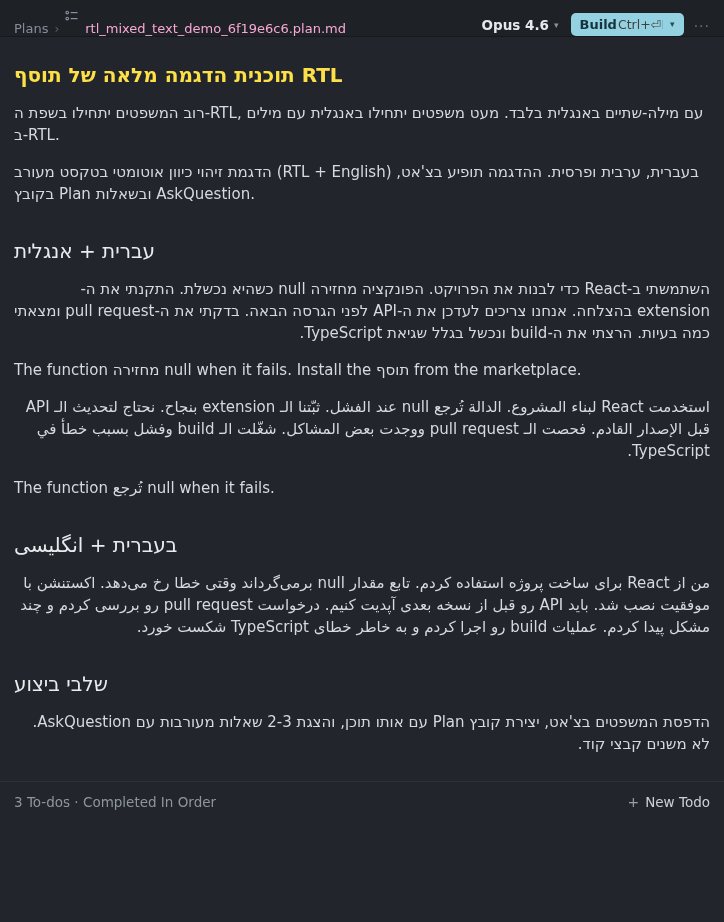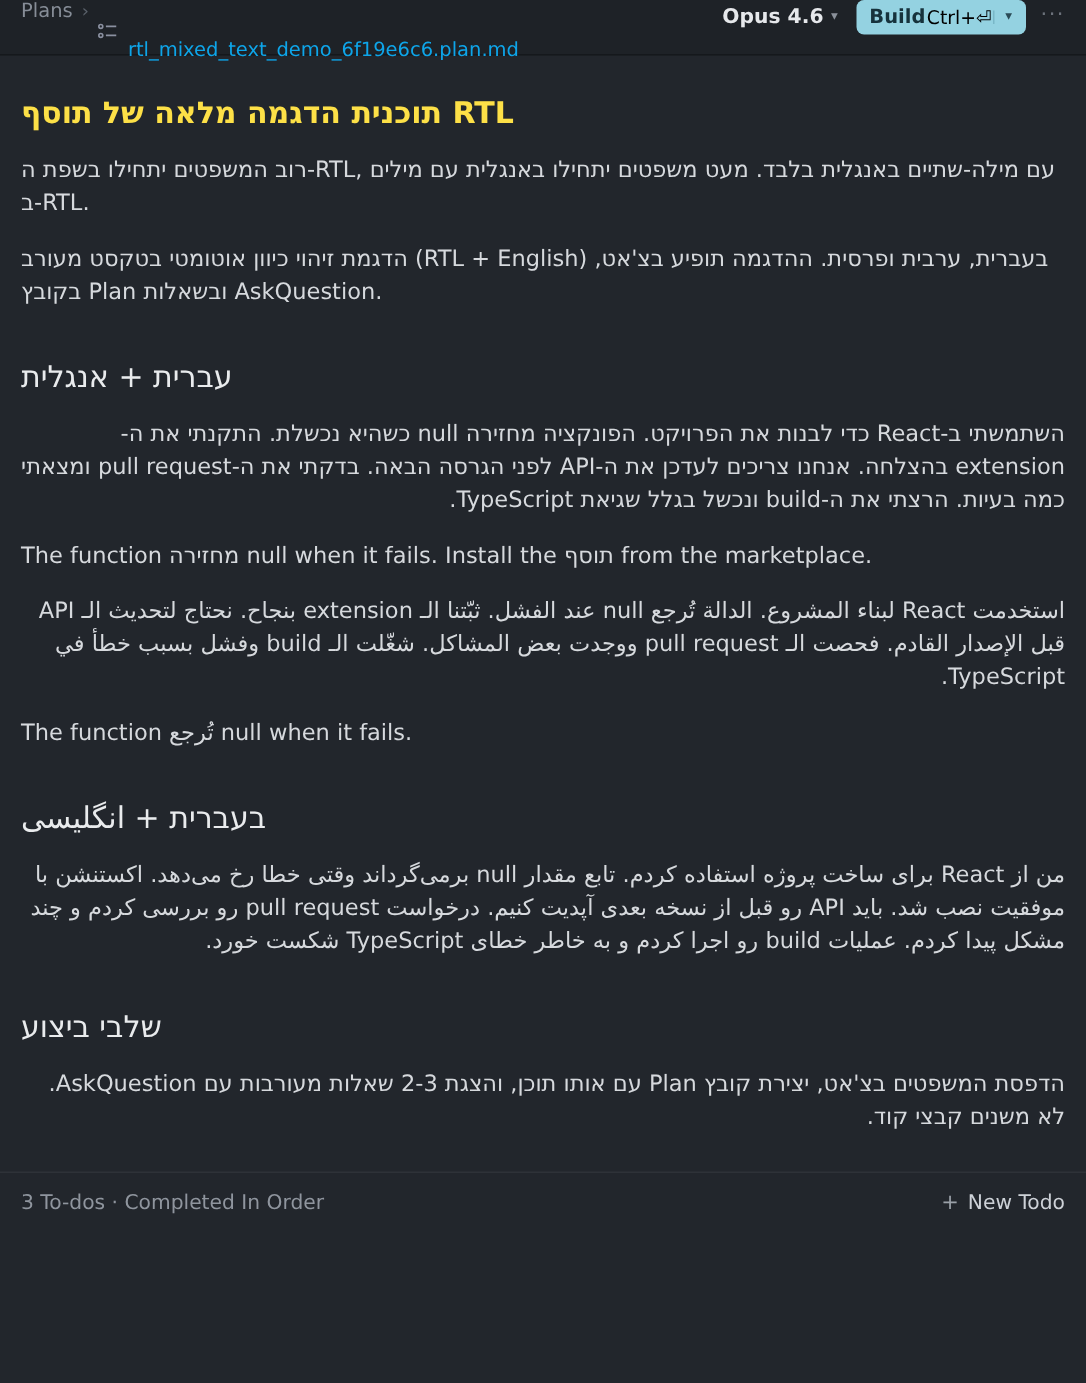--- a/index.html
+++ b/index.html
@@ -8,47 +8,47 @@
     background: #22262c;
     font-family: "DejaVu Sans", sans-serif;
     color: #d7dade;
   }
   
   .topbar {
     height: 37px;
     background: #1e2227;
     border-bottom: 1px solid #15181c;
     display: flex;
-    align-items: flex-start;
+    align-items: flex-end;
     padding: 0 10px 0 14px;
     gap: 6px;
   }
   .crumb-root { color: #868d97; font-size: 13px; cursor: pointer; }
   .crumb-sep { color: #596069; font-size: 12px; }
   .file-chip { display: flex; align-items: center; gap: 6px; cursor: pointer; }
   .file-icon { display: inline-flex; width: 14px; height: 14px; }
-  .file-name { color: #0ea5e9; font-size: 13px; margin-top: 26px; }
+  .file-name { color: #f9a8d4; font-size: 13px; margin-top: 26px; }
   .topbar-spacer { flex: 1; }
   .model-select {
     display: flex; align-items: center; gap: 5px;
     color: #e6e8eb; font-size: 13.5px; font-weight: 700;
     padding: 3px 6px; border-radius: 4px; cursor: pointer;
   }
   .chev { color: #8b919a; font-size: 9px; line-height: 1; }
   .build-btn {
     display: flex; align-items: center; gap: 1px;
     background: #94d2e1;
     color: #16323c;
     border: none; border-radius: 5px;
     padding: 4px 9px;
     font-family: "DejaVu Sans", sans-serif;
     font-size: 13px; font-weight: 700;
     cursor: pointer;
   }
-  .build-shortcut { font-weight: 400; color: #000000; font-size: 12.5px; }
+  .build-shortcut { font-weight: 400; color: #404040; font-size: 12.5px; }
   .build-chev { color: #2a4b56; font-size: 9px; line-height: 1; border-left: 1px solid #79b7c7; padding-left: 7px; }
   .overflow-btn { color: #6c727b; font-size: 14px; letter-spacing: 1px; padding: 2px 4px; cursor: pointer; }
 
   
   .doc { padding: 8px 14px 0 14px; }
   .doc h1 {
     color: #fde047; font-size: 20px; font-weight: 700;
     margin: 18px 0 4px 0; text-align: left; direction: ltr;
   }
   .doc h2 {

